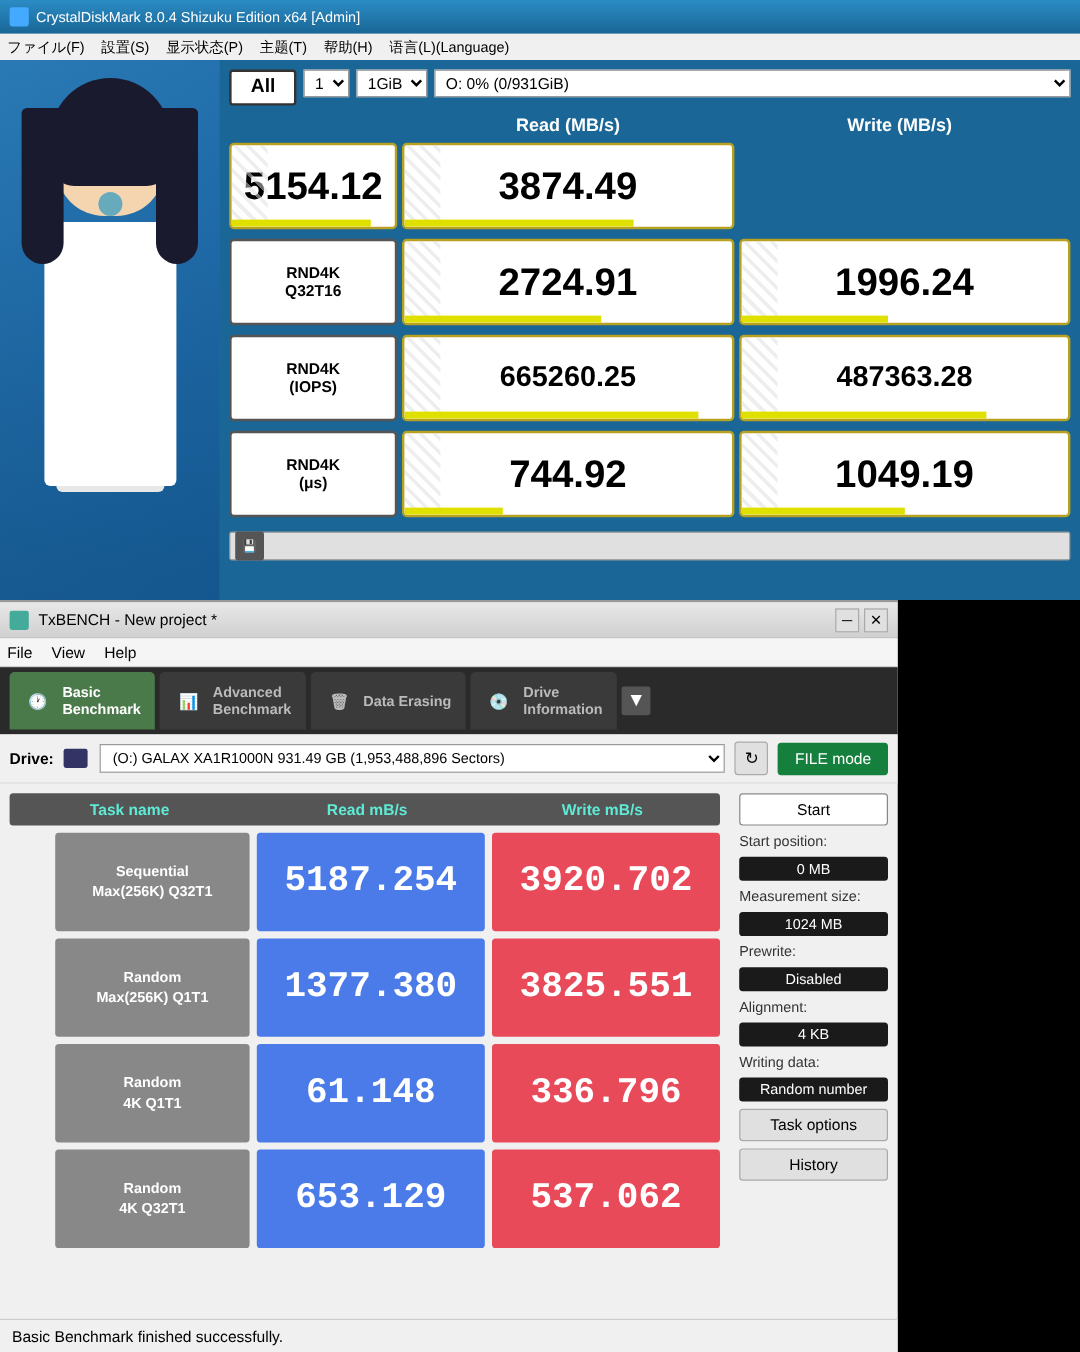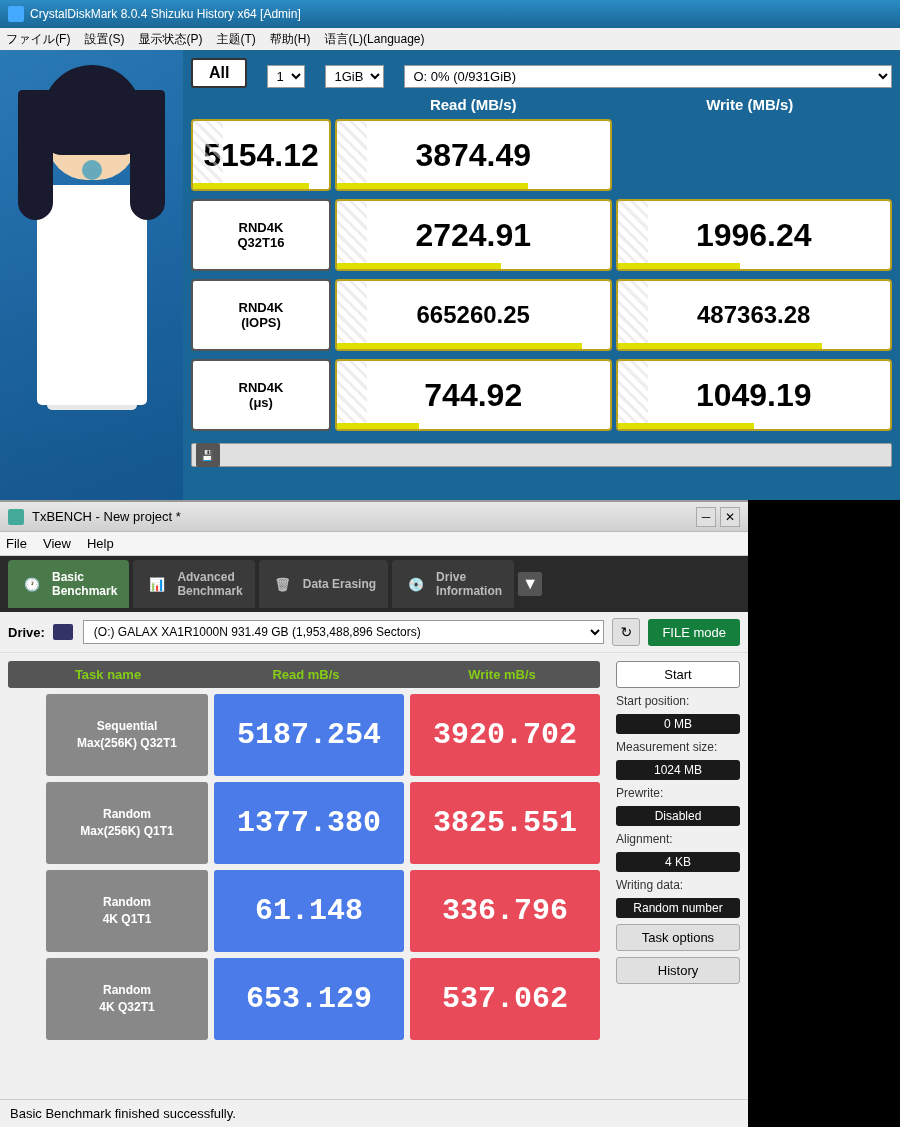--- a/index.html
+++ b/index.html
@@ -140,22 +140,22 @@
     }
     #cdm-main {
       flex: 1;
       padding: 8px;
       display: flex;
       flex-direction: column;
       gap: 4px;
     }
     #cdm-topbar {
       display: flex;
-      align-items: flex-end;
-      gap: 20px;
+      align-items: flex-start;
+      gap: 6px;
       margin-bottom: 4px;
     }
     .cdm-btn-all {
       background: #fff;
       border: 2px solid #333;
       border-radius: 3px;
       padding: 4px 16px;
       font-size: 16px;
       font-weight: bold;
       cursor: pointer;
@@ -400,21 +400,21 @@
       padding: 8px;
       display: flex;
       flex-direction: column;
       gap: 6px;
       overflow: hidden;
     }
     #txb-table-header {
       display: grid;
       grid-template-columns: 200px 1fr 1fr;
       background: #555;
-      color: #84cc16;
+      color: #5eead4;
       font-size: 13px;
       font-weight: bold;
       text-align: center;
       padding: 6px 0;
       border-radius: 3px;
     }
     .txb-bench-row {
       display: grid;
       grid-template-columns: 200px 1fr 1fr;
       gap: 6px;
@@ -500,21 +500,21 @@
       font-size: 13px;
       color: #000;
     }
   </style>
 </head>
 <body>
 
 <div id="cdm-window">
   <div id="cdm-titlebar">
     <span id="cdm-titlebar-icon"></span>
-    <span>CrystalDiskMark 8.0.4 Shizuku History x64 [Admin]</span>
+    <span>CrystalDiskMark 8.0.4 Shizuku Edition x64 [Admin]</span>
   </div>
   <div id="cdm-menubar">
     <span>ファイル(F)</span>
     <span>設置(S)</span>
     <span>显示状态(P)</span>
     <span>主题(T)</span>
     <span>帮助(H)</span>
     <span>语言(L)(Language)</span>
   </div>
   <div id="cdm-content">

